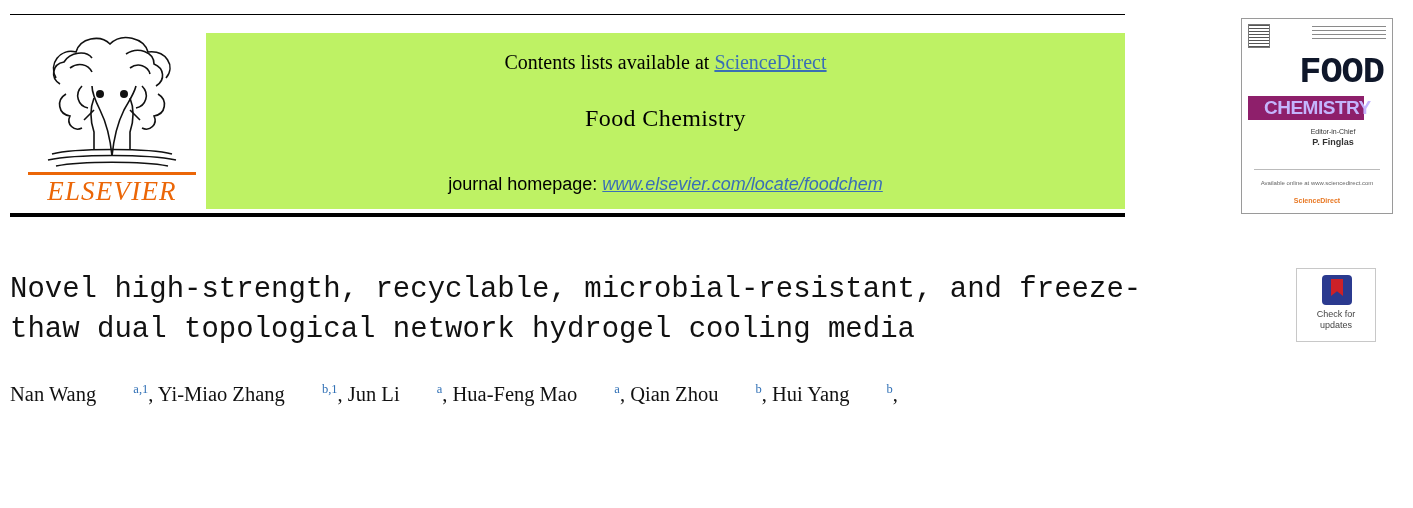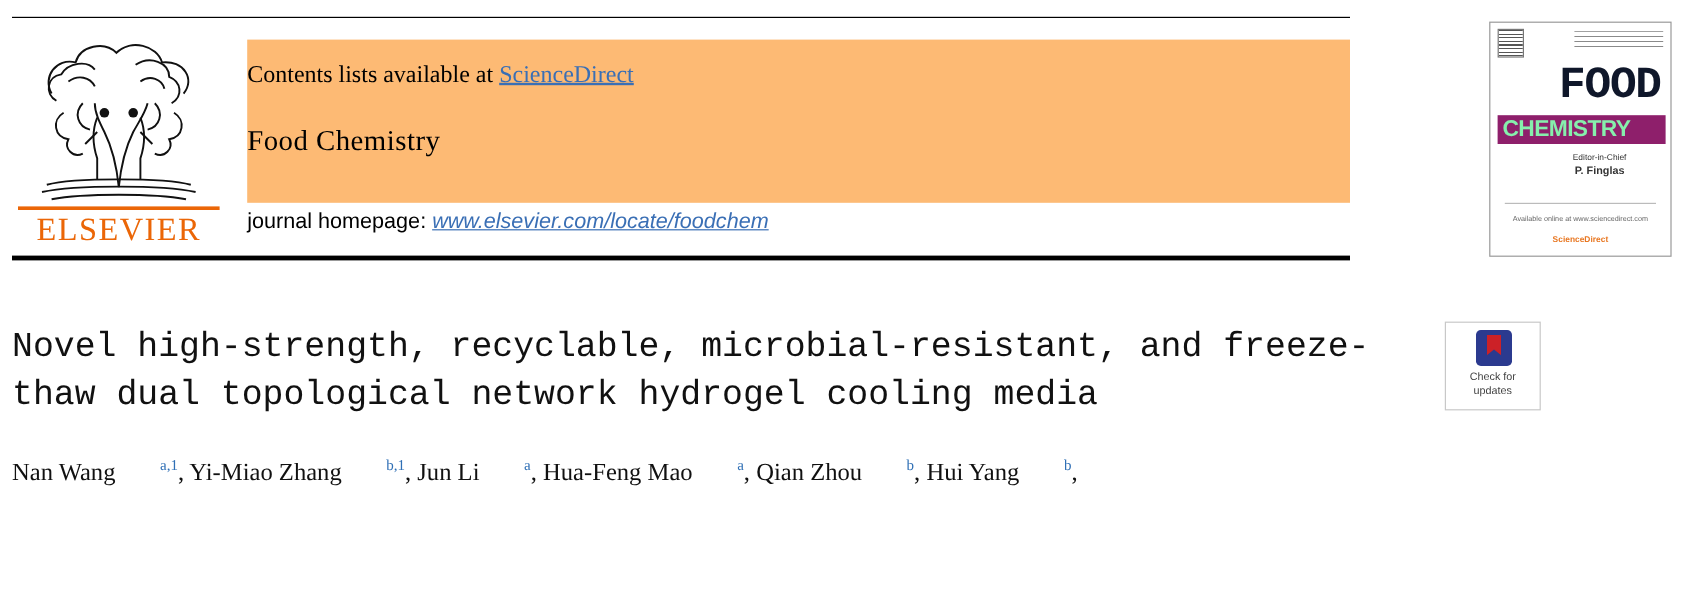--- a/index.html
+++ b/index.html
@@ -37,24 +37,25 @@
     left: 0;
     top: 199px;
     width: 1115px;
     height: 4px;
     background: #000;
   }
 
   
   .elsevier-block {
     position: absolute;
-    left: 3px;
+    left: 16px;
     top: 10px;
     width: 172px;
     height: 185px;
+    font-style: italic;
   }
   .elsevier-tree {
     position: absolute;
     left: 0;
     top: 0;
     width: 172px;
     height: 150px;
   }
   .elsevier-wordmark {
     position: absolute;
@@ -76,22 +77,23 @@
     height: 3px;
     background: #eb6607;
   }
 
   
   .contents-box {
     position: absolute;
     left: 196px;
     top: 19px;
     width: 919px;
-    height: 136px;
-    background: #fdba74;
+    height: 176px;
+    background: #bef264;
+    text-align: center;
   }
   .contents-line {
     position: absolute;
     left: 0;
     top: 18px;
     width: 919px;
     font-size: 20px;
     color: #000;
   }
   .contents-line .sd-link {
@@ -169,28 +171,28 @@
     font-size: 37px;
     line-height: 34px;
     letter-spacing: -1px;
     color: #0f172a;
     text-align: right;
   }
   .cover-chem {
     position: absolute;
     left: 6px;
     top: 77px;
-    width: 140px;
+    width: 116px;
     background: #8e1f6b;
-    color: #86efac;
+    color: #c4b5fd;
     font-family: "Liberation Sans", sans-serif;
     font-weight: 700;
     font-size: 19px;
     letter-spacing: -0.5px;
-    padding: 1px 4px;
+    padding: 1px 16px;
     box-sizing: border-box;
   }
   .cover-editor {
     position: absolute;
     left: 16px;
     top: 108px;
     width: 150px;
     text-align: center;
     font-family: "Liberation Sans", sans-serif;
     font-size: 7px;
@@ -227,21 +229,21 @@
     text-align: center;
     font-family: "Liberation Sans", sans-serif;
     font-size: 7px;
     font-weight: 700;
     color: #e87722;
   }
 
   
   .crossmark {
     position: absolute;
-    left: 1204px;
+    left: 1296px;
     top: 268px;
     width: 80px;
     height: 74px;
     border: 1px solid #c8c8c8;
     background: #fff;
     box-sizing: border-box;
     text-align: center;
   }
   .crossmark-shield {
     position: absolute;

